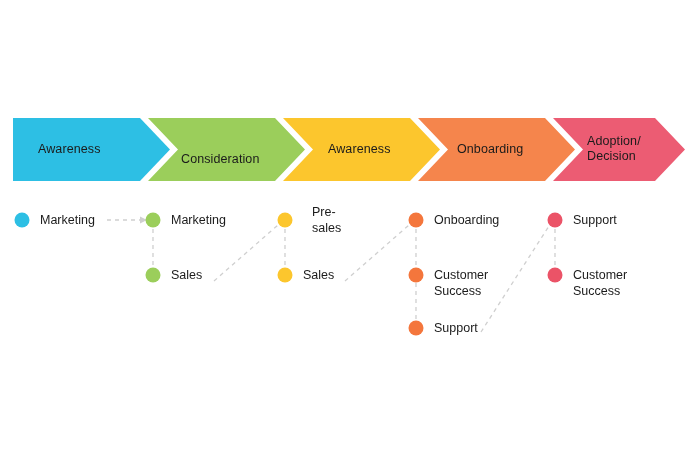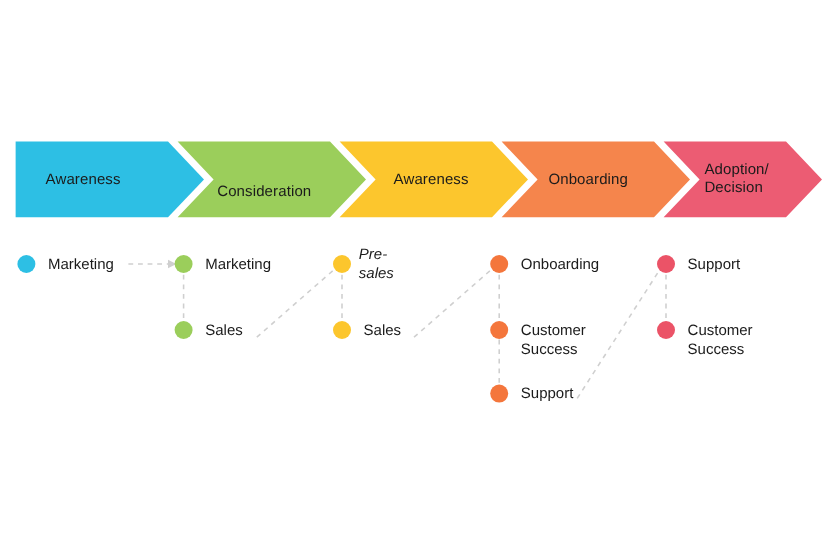--- a/index.html
+++ b/index.html
@@ -110,21 +110,21 @@
 
   <div class="node">
     <span class="dot" style="left:153px; top:220px; background:#9bce5b;"></span>
     <span class="node-label" style="left:171px; top:220px;">Marketing</span>
     <span class="dot" style="left:153px; top:275px; background:#9bce5b;"></span>
     <span class="node-label" style="left:171px; top:275px;">Sales</span>
   </div>
 
   <div class="node">
     <span class="dot" style="left:285px; top:220px; background:#fcc62d;"></span>
-    <span class="node-label" style="left:299px; top:220px;font-style:italic;">Pre-sales</span>
+    <span class="node-label" style="left:312px; top:220px;">Pre-sales</span>
     <span class="dot" style="left:285px; top:275px; background:#fcc62d;"></span>
     <span class="node-label" style="left:303px; top:275px;">Sales</span>
   </div>
 
   <div class="node">
     <span class="dot" style="left:416px; top:220px; background:#f4763c;"></span>
     <span class="node-label" style="left:434px; top:220px;">Onboarding</span>
     <span class="dot" style="left:416px; top:275px; background:#f4763c;"></span>
     <span class="node-label" style="left:434px; top:283px;">Customer
 Success</span>

